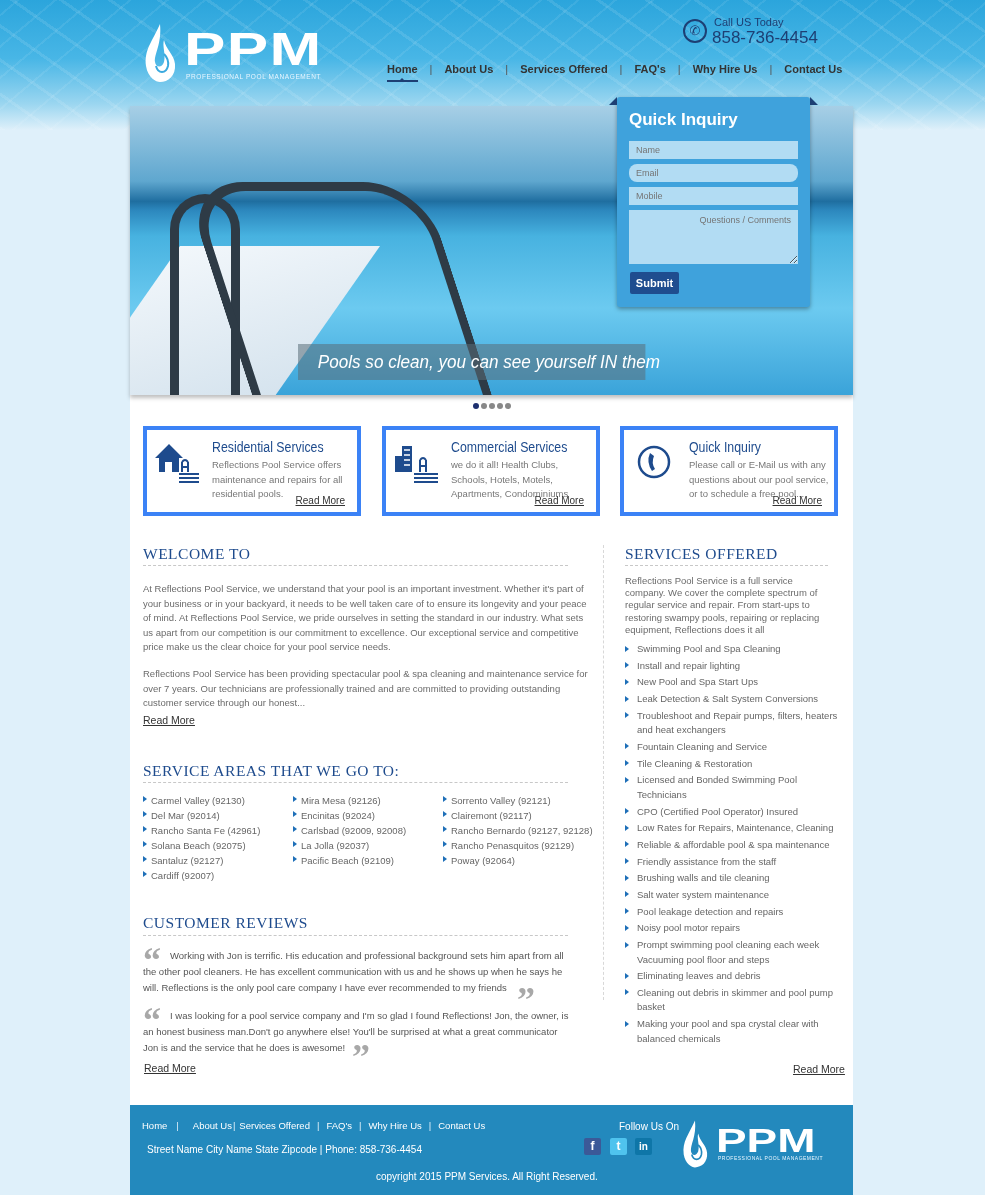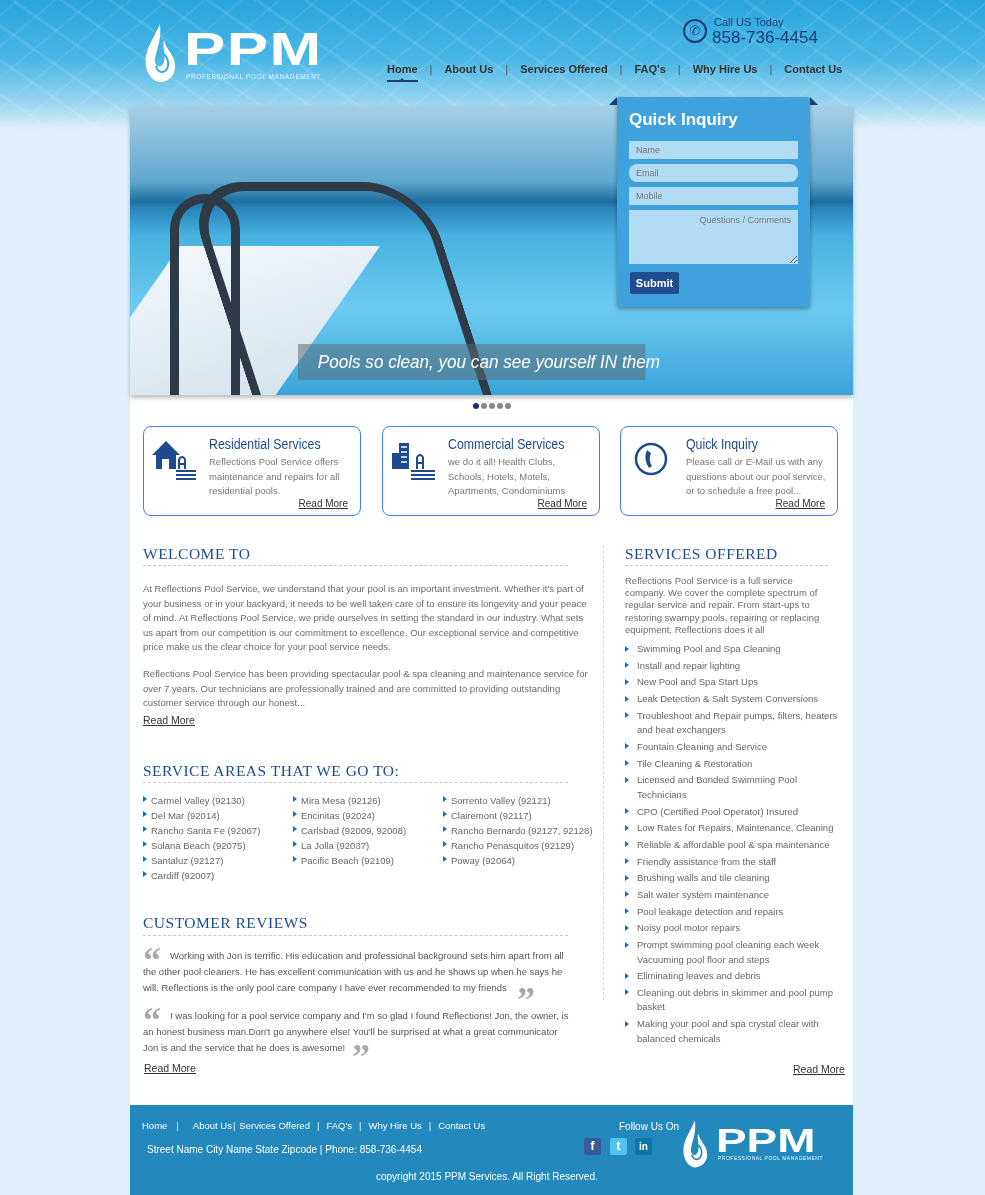--- a/index.html
+++ b/index.html
@@ -86,21 +86,21 @@
     font-size: 9px; color: #555; padding: 0 7px; line-height: 18px; font-family: "Liberation Sans", sans-serif;
   }
   .qi-form .f1 { top: 44px; } .qi-form .f2 { top: 67px; border-radius: 8px; } .qi-form .f3 { top: 90px; }
   .qi-form .ta { top: 113px; height: 54px; line-height: 16px; padding-top: 2px; text-align: right; }
   .qi-form .submit {
     position: absolute; left: 13px; top: 175px; width: 49px; height: 22px; background: #1f4d8f; border-radius: 2px;
     color: #fff; font-size: 11px; font-weight: bold; text-align: center; line-height: 22px;
   }
   
   .card {
-    position: absolute; top: 426px; width: 218px; height: 90px; border: 1px solid #3b82f6; border-radius: 8px; background: #fff;
+    position: absolute; top: 426px; width: 218px; height: 90px; border: 4px solid #3b82f6; border-radius: 0; background: #fff;
   }
   .card .ico { position: absolute; left: 6px; top: 10px; width: 48px; height: 44px; }
   .card .ct { position: absolute; left: 65px; top: 9px; font-size: 14px; color: #1e4b8d; transform: scaleX(0.88); transform-origin: left; white-space: nowrap; }
   .card .cb { position: absolute; left: 65px; top: 28px; width: 145px; font-size: 9.5px; color: #777; line-height: 14.5px; }
   .card .rm { position: absolute; right: 12px; bottom: 6px; font-size: 10px; color: #333; text-decoration: underline; }
   
   .h2 {
     position: absolute; font-family: "Liberation Serif", serif; font-size: 15.5px; color: #1e4b8d; letter-spacing: 0.5px; white-space: nowrap;
   }
   .dash { position: absolute; height: 0; border-top: 1px dashed #c8c8c8; }
@@ -227,21 +227,21 @@
 <div class="p" style="left:143px;top:582px;width:450px;">At Reflections Pool Service, we understand that your pool is an important investment. Whether it's part of your business or in your backyard, it needs to be well taken care of to ensure its longevity and your peace of mind. At Reflections Pool Service, we pride ourselves in setting the standard in our industry. What sets us apart from our competition is our commitment to excellence. Our exceptional service and competitive price make us the clear choice for your pool service needs.</div>
 <div class="p" style="left:143px;top:667px;width:450px;">Reflections Pool Service has been providing spectacular pool &amp; spa cleaning and maintenance service for over 7 years.  Our technicians are professionally trained and are committed to providing outstanding customer service through our honest...</div>
 <a class="rml" style="left:143px;top:714px;">Read More</a>
 
 <div class="h2" style="left:143px;top:762px;">SERVICE AREAS THAT WE GO TO:</div>
 <div class="dash" style="left:143px;top:782px;width:425px;"></div>
 <div class="areas">
   <div class="col">
     <div class="li"><span class="tri"></span><span>Carmel Valley (92130)</span></div>
     <div class="li"><span class="tri"></span><span>Del Mar (92014)</span></div>
-    <div class="li"><span class="tri"></span><span>Rancho Santa Fe (92067)</span></div>
+    <div class="li"><span class="tri"></span><span>Rancho Santa Fe (42961)</span></div>
     <div class="li"><span class="tri"></span><span>Solana Beach (92075)</span></div>
     <div class="li"><span class="tri"></span><span>Santaluz (92127)</span></div>
     <div class="li"><span class="tri"></span><span>Cardiff (92007)</span></div>
   </div>
   <div class="col">
     <div class="li"><span class="tri"></span><span>Mira Mesa (92126)</span></div>
     <div class="li"><span class="tri"></span><span>Encinitas (92024)</span></div>
     <div class="li"><span class="tri"></span><span>Carlsbad (92009, 92008)</span></div>
     <div class="li"><span class="tri"></span><span>La Jolla (92037)</span></div>
     <div class="li"><span class="tri"></span><span>Pacific Beach (92109)</span></div>

